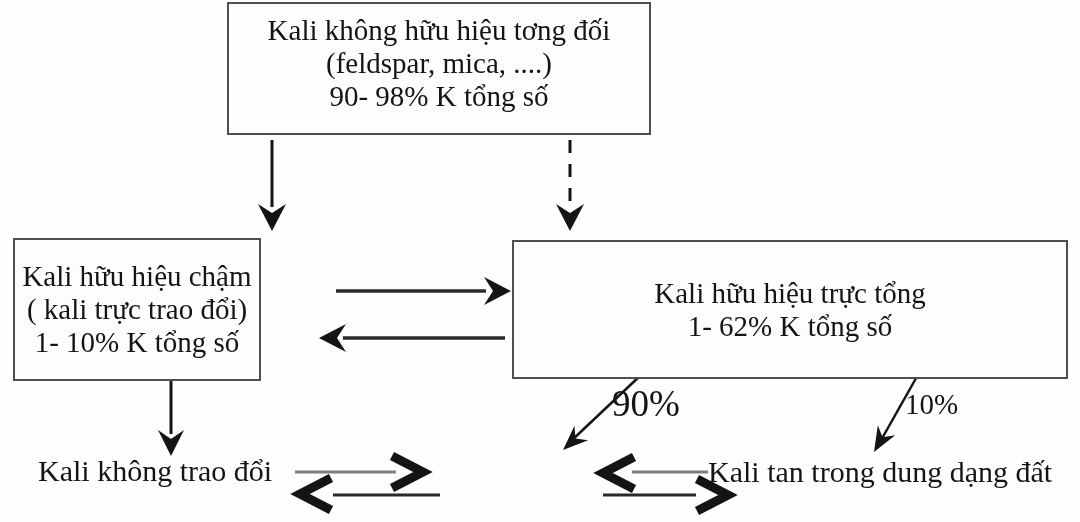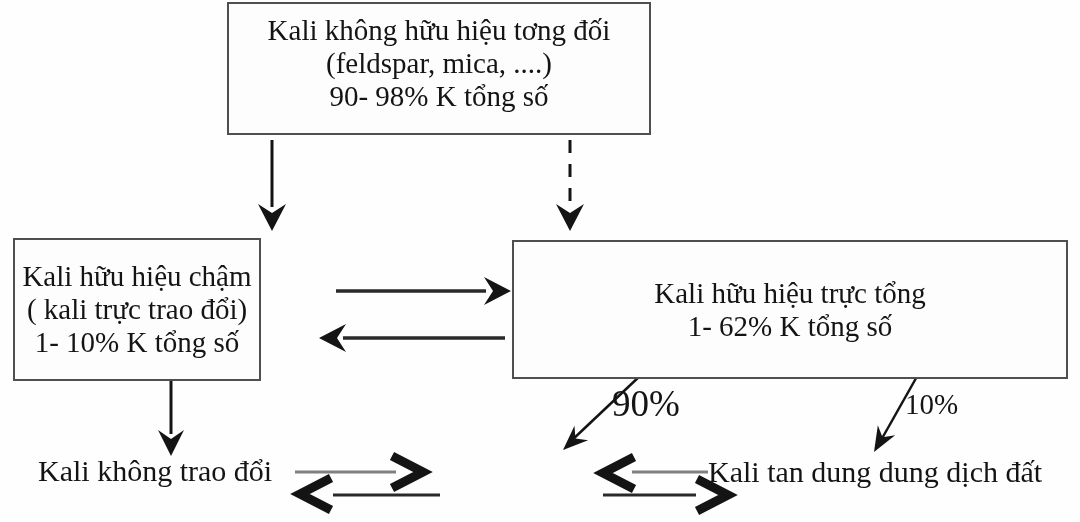--- a/index.html
+++ b/index.html
@@ -73,21 +73,21 @@
     <div class="line">( kali trực trao đổi)</div>
     <div class="line">1- 10% K tổng số</div>
   </div>
 
   <div class="box" id="box-direct">
     <div class="line">Kali hữu hiệu trực tổng</div>
     <div class="line">1- 62% K tổng số</div>
   </div>
 
   <div class="floating-label" id="label-nonexchangeable">Kali không trao đổi</div>
-  <div class="floating-label" id="label-solution">Kali tan dung dung dịch đất</div>
+  <div class="floating-label" id="label-solution">Kali tan trong dung dạng đất</div>
   <div class="floating-label" id="label-pct90">90%</div>
   <div class="floating-label" id="label-pct10">10%</div>
 
   <svg id="arrows" viewBox="0 0 1080 522" xmlns="http://www.w3.org/2000/svg">
 
     <g>
       <line x1="272" y1="140" x2="272" y2="207" stroke="#141414" stroke-width="3"></line>
       <path d="M272,231 L258,204 L272,213 L286,204 Z" fill="#141414"></path>
     </g>
 

